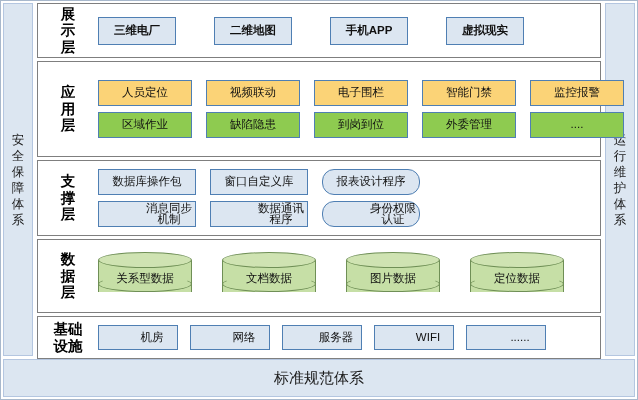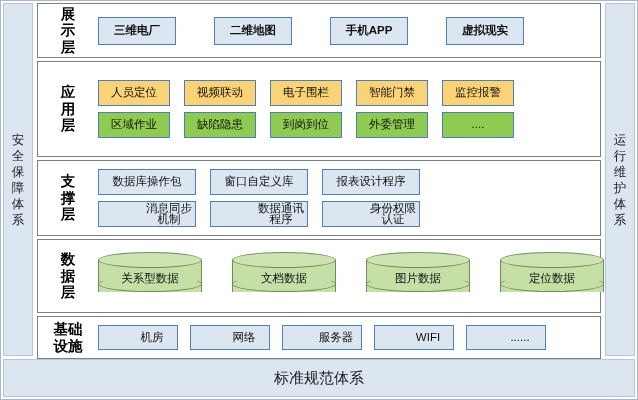--- a/index.html
+++ b/index.html
@@ -139,41 +139,41 @@
     background:#8ecb50;
     border-color:#4f7fb3;
   }
 
   
   .layer-display .row{justify-content:flex-start;}
   .layer-display .node{width:78px;height:28px;margin-right:38px;font-weight:bold;}
   .layer-display .node:last-child{margin-right:0;}
 
   
-  .layer-app .node{width:72px;height:26px;margin-right:14px;}
+  .layer-app .node{width:94px;height:26px;margin-right:14px;}
   .layer-app .node:last-child{margin-right:0;}
 
   
   .layer-support .node{height:26px;margin-right:14px;}
-  .layer-support .node:last-child{margin-right:0;}
+  .layer-support .node:last-child{margin-right:0;border-radius:12px;}
   .layer-support .row:nth-child(1) .node:nth-child(1){width:98px;}
   .layer-support .row:nth-child(1) .node:nth-child(2){width:98px;}
   .layer-support .row:nth-child(1) .node:nth-child(3){width:98px;}
   .layer-support .row:nth-child(1) .node:nth-child(4){width:98px;}
   .layer-support .row:nth-child(2) .node{width:98px;padding-left:44px;}
 
   
   .layer-infra .node{width:80px;height:25px;margin-right:12px;padding-left:28px;}
   .layer-infra .node:last-child{margin-right:0;}
 
   
   .layer-data .row{justify-content:flex-start;}
   .cylinder{
     position:relative;
-    width:104px;
+    width:94px;
     height:48px;
     margin-right:30px;
   }
   .cylinder:last-child{margin-right:0;}
   .cyl-body{
     position:absolute;
     left:0;top:8px;
     width:100%;
     height:32px;
     background:#c6dfa6;

